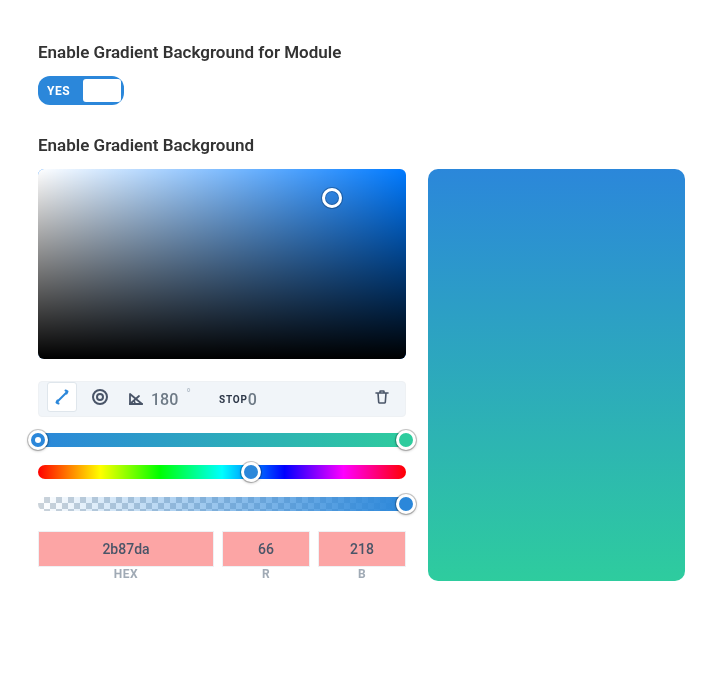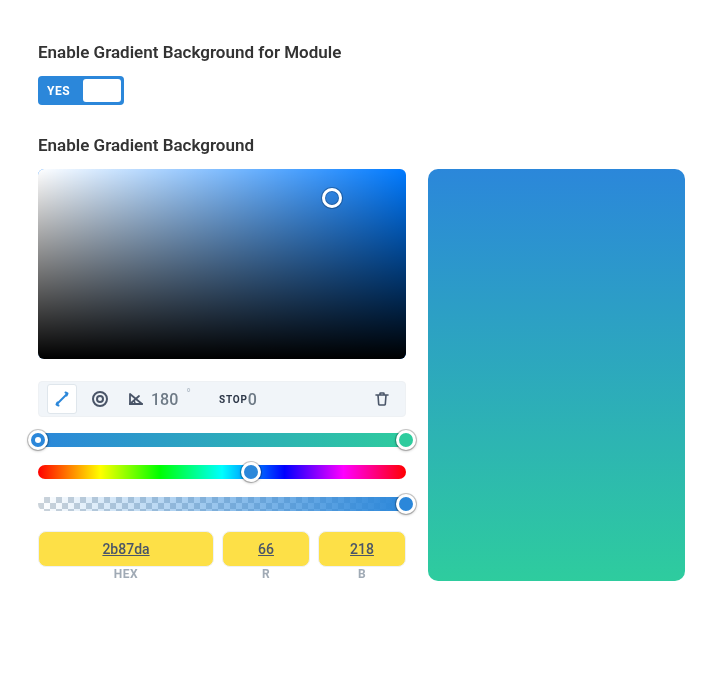--- a/index.html
+++ b/index.html
@@ -15,21 +15,21 @@
       font-weight: 600;
       color: #333;
       margin-bottom: 14px;
     }
     .toggle {
       display: inline-flex;
       align-items: center;
       width: 86px;
       height: 29px;
       background: #2b87da;
-      border-radius: 4px;
+      border-radius: 12px;
       padding: 3px;
       cursor: pointer;
       margin-bottom: 30px;
     }
     .toggle-label {
       color: #fff;
       font-weight: 700;
       font-size: 12px;
       letter-spacing: 0.5px;
       padding: 0 8px 0 6px;
@@ -71,21 +71,20 @@
     .sv-cursor {
       position: absolute;
       width: 20px; height: 20px;
       border: 3px solid #fff;
       border-radius: 50%;
       transform: translate(-50%, -50%);
       box-shadow: 0 0 0 1px rgba(0,0,0,0.25), inset 0 0 0 1px rgba(0,0,0,0.2);
     }
     .toolbar {
       display: flex;
-      align-items: center;
       gap: 8px;
       margin-top: 22px;
       height: 36px;
       background: #f1f5f9;
       border: 1px solid #eef1f4;
       border-radius: 4px;
       padding: 0 8px;
     }
     .tool-btn {
       width: 30px; height: 30px;
@@ -190,31 +189,30 @@
       display: flex;
       gap: 8px;
       margin-top: 20px;
     }
     .value-box {
       flex: 1;
       text-align: center;
     }
     .value-box.hex { flex: 2; }
     .value-input {
-      background: #fde047;
+      background: #fca5a5;
       border: 1px solid #eef1f4;
-      border-radius: 8px;
+      border-radius: 0;
       height: 36px;
       display: flex;
       align-items: center;
       justify-content: center;
       color: #4a5568;
       font-size: 14px;
       font-weight: 500;
-      text-decoration: underline;
     }
     .value-label {
       font-size: 12px;
       font-weight: 700;
       color: #a0aab5;
       letter-spacing: 0.5px;
     }
 
     .preview {
       flex: 1;

